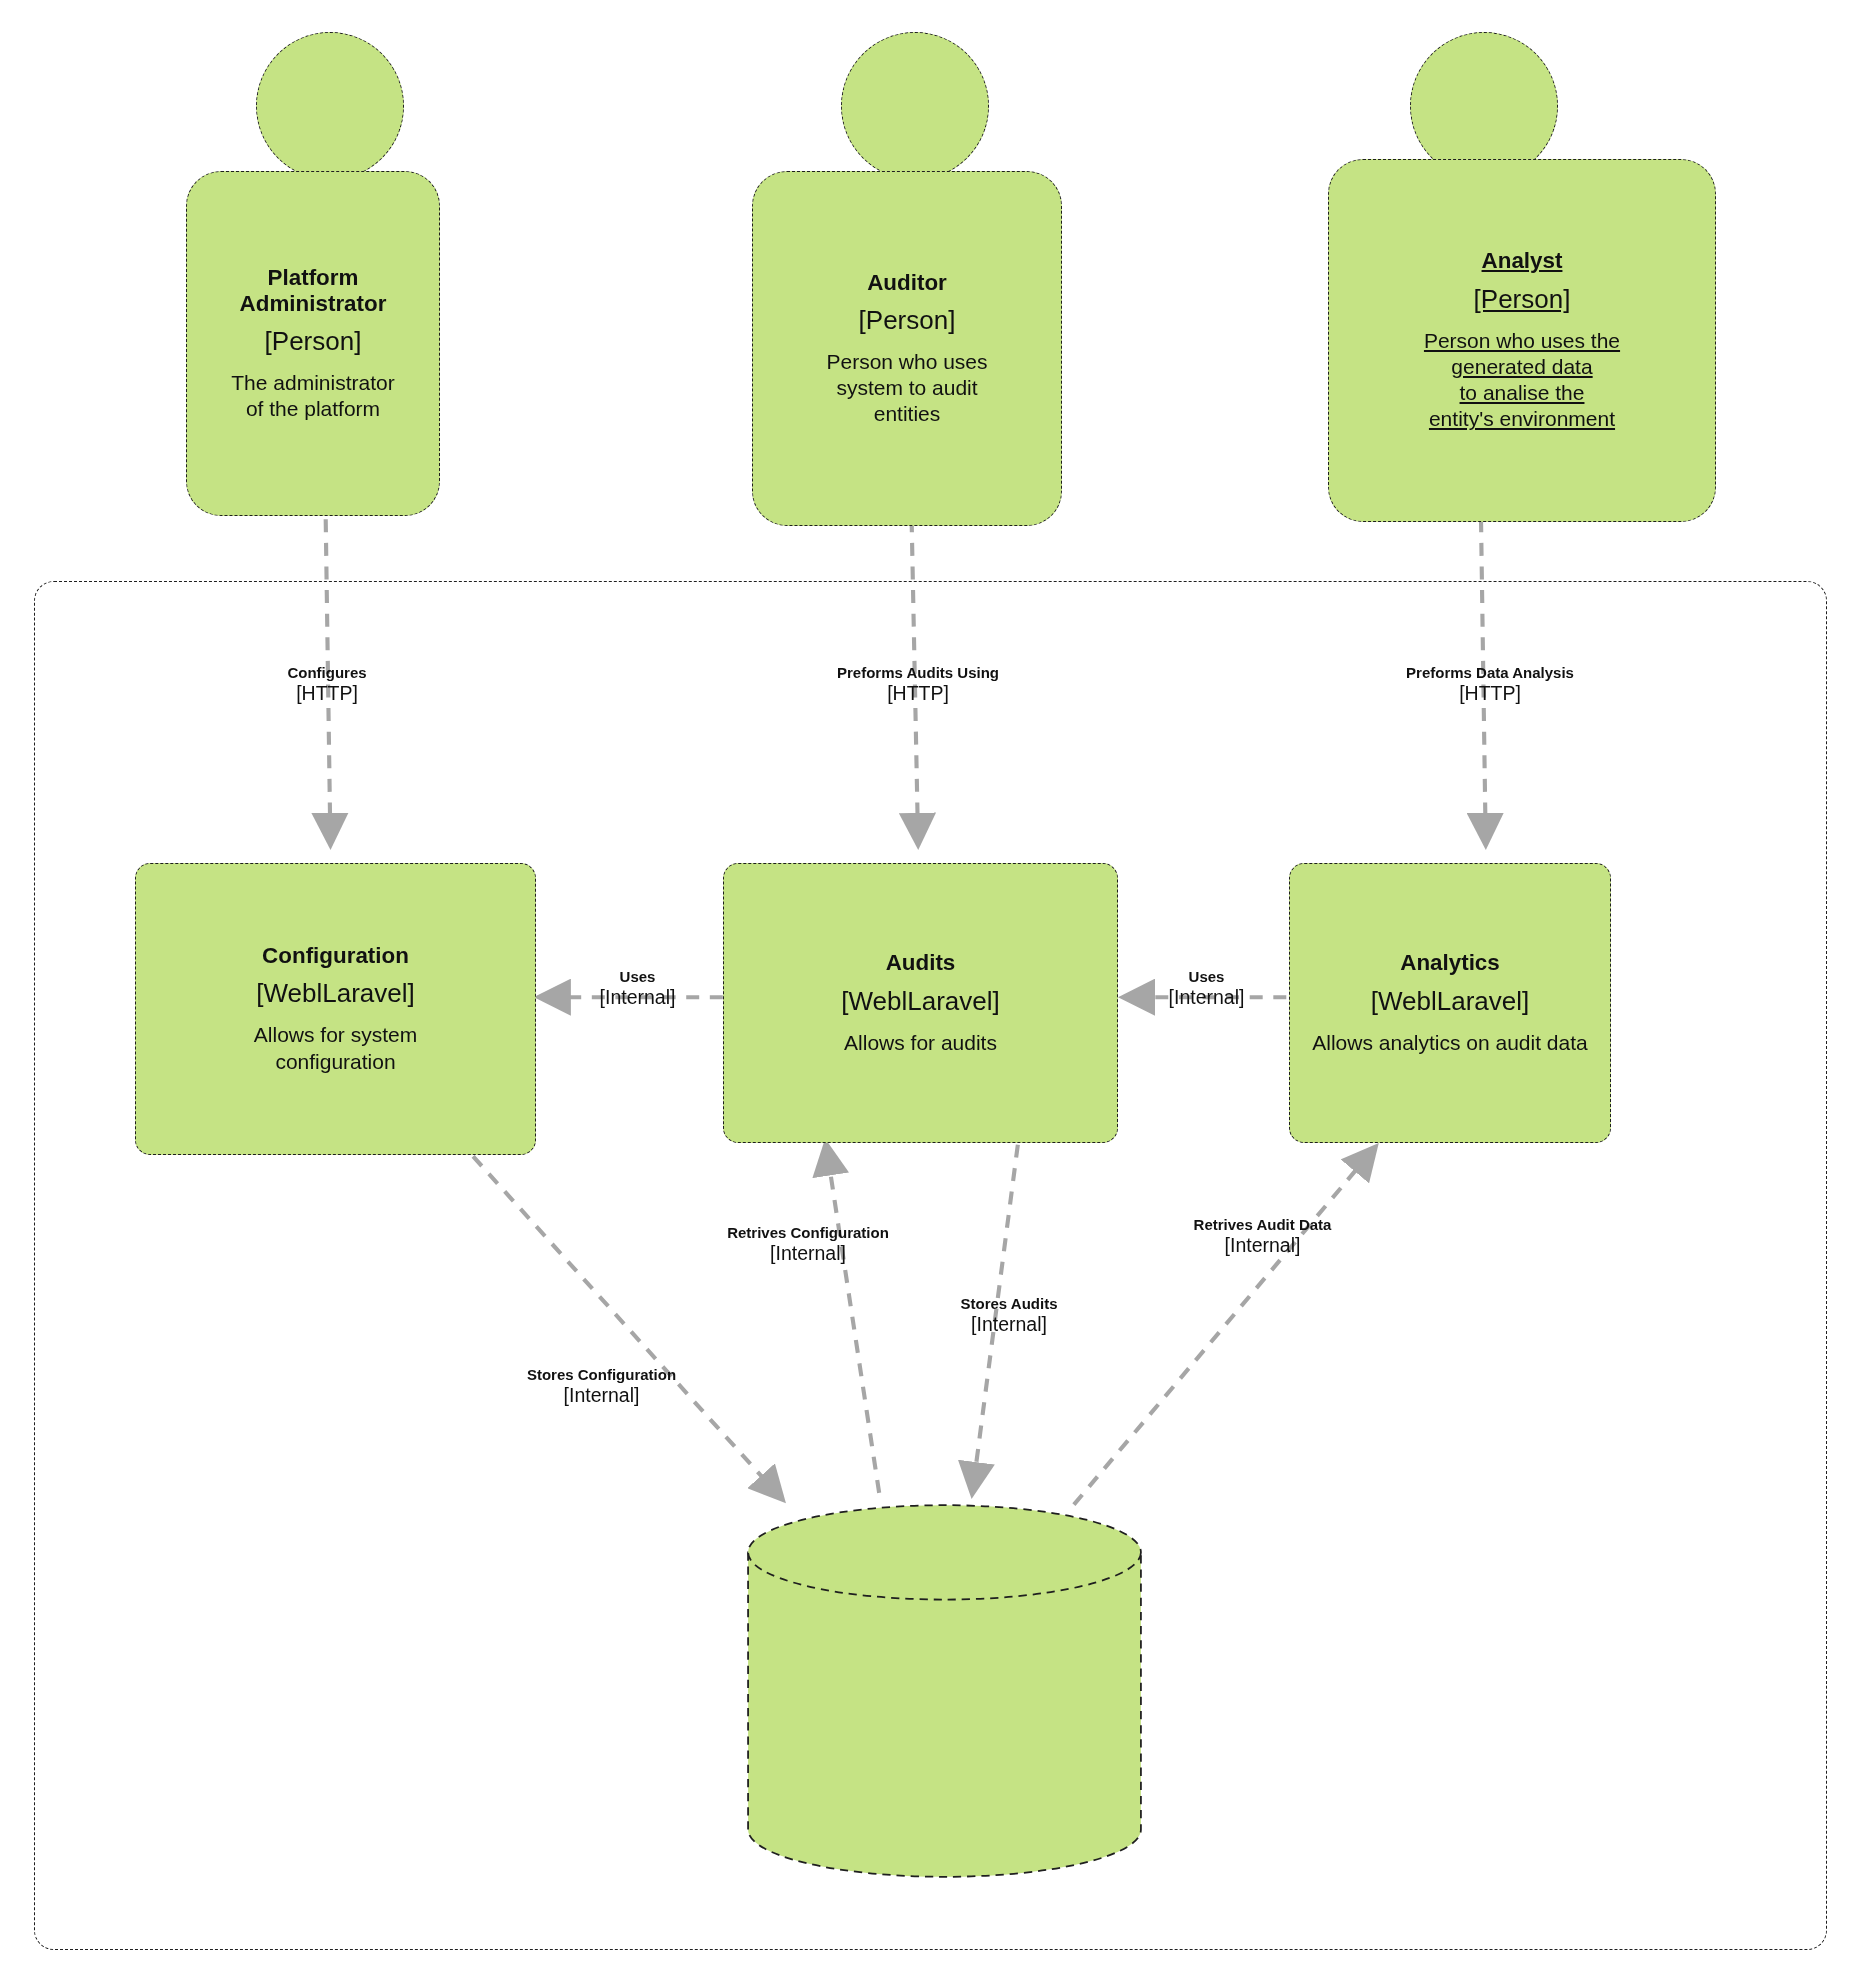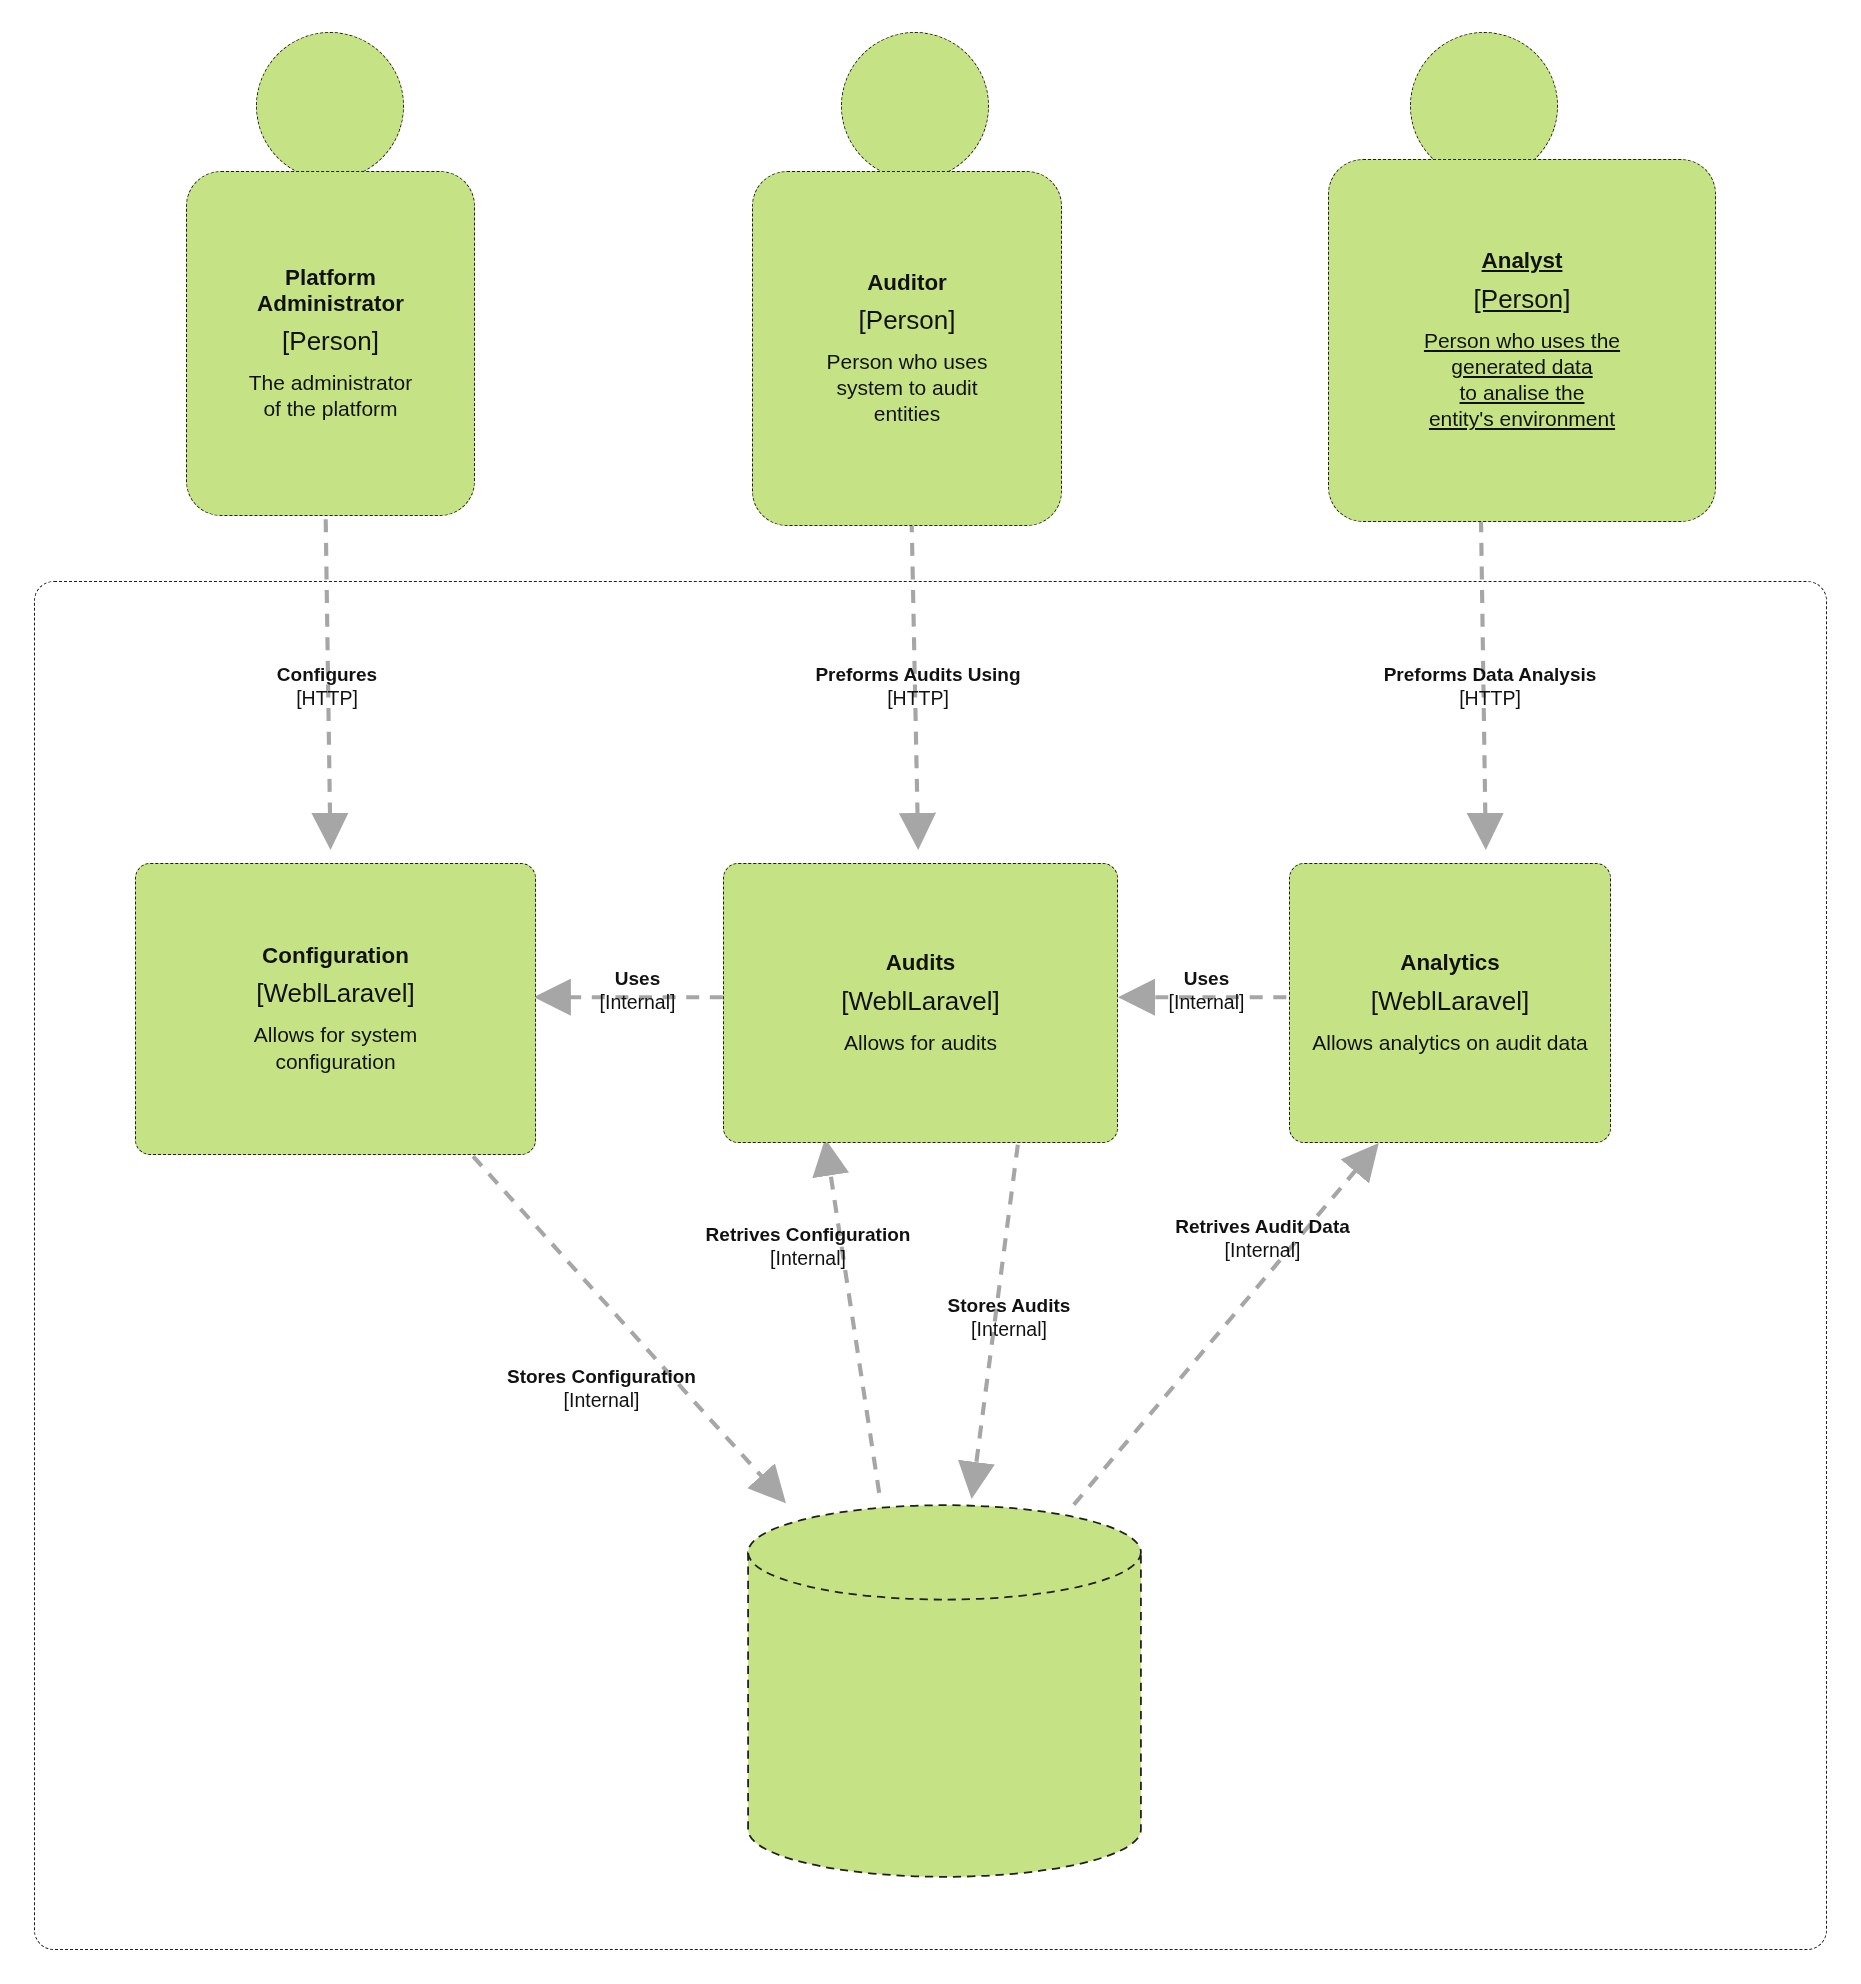--- a/index.html
+++ b/index.html
@@ -88,21 +88,21 @@
   }
   .edge-label {
     position: absolute;
     text-align: center;
     color: #111111;
     line-height: 1.2;
     white-space: nowrap;
   }
   .edge-label .el-name {
     font-weight: bold;
-    font-size: 19px;
+    font-size: 15px;
   }
   .edge-label .el-tech {
     font-size: 19.5px;
   }
   .db {
     position: absolute;
   }
   .db-text {
     position: absolute;
     width: 100%;
@@ -148,21 +148,21 @@
     <path d="M 1490 2530 L 1400 1940" stroke="#a6a6a6" stroke-width="7" stroke-dasharray="22 18" fill="none" marker-end="url(#arrow)"></path>
 
     <path d="M 1725 1940 L 1648 2530" stroke="#a6a6a6" stroke-width="7" stroke-dasharray="22 18" fill="none" marker-end="url(#arrow)"></path>
 
     <path d="M 1820 2550 L 2330 1945" stroke="#a6a6a6" stroke-width="7" stroke-dasharray="22 18" fill="none" marker-end="url(#arrow)"></path>
   </svg>
 
   <div class="boundary" style="left:34px; top:581px; width:1793px; height:1369px;"></div>
 
   <div class="person-head" style="left:256px; top:32px; width:148px; height:148px;"></div>
-  <div class="node person-body" style="left:186px; top:171px; width:289px; height:345px; padding:17.7px 23.6px;">
+  <div class="node person-body" style="left:186px; top:171px; width:254px; height:345px; padding:17.7px 23.6px;">
     <div class="title">Platform Administrator</div>
     <div class="tech">[Person]</div>
     <div class="desc" style="white-space:pre-line;">The administrator
 of the platform</div>
   </div>
 
   <div class="person-head" style="left:841px; top:32px; width:148px; height:148px;"></div>
   <div class="node person-body" style="left:752px; top:171px; width:310px; height:355px; padding:17.7px 23.6px;">
     <div class="title">Auditor</div>
     <div class="tech">[Person]</div>

